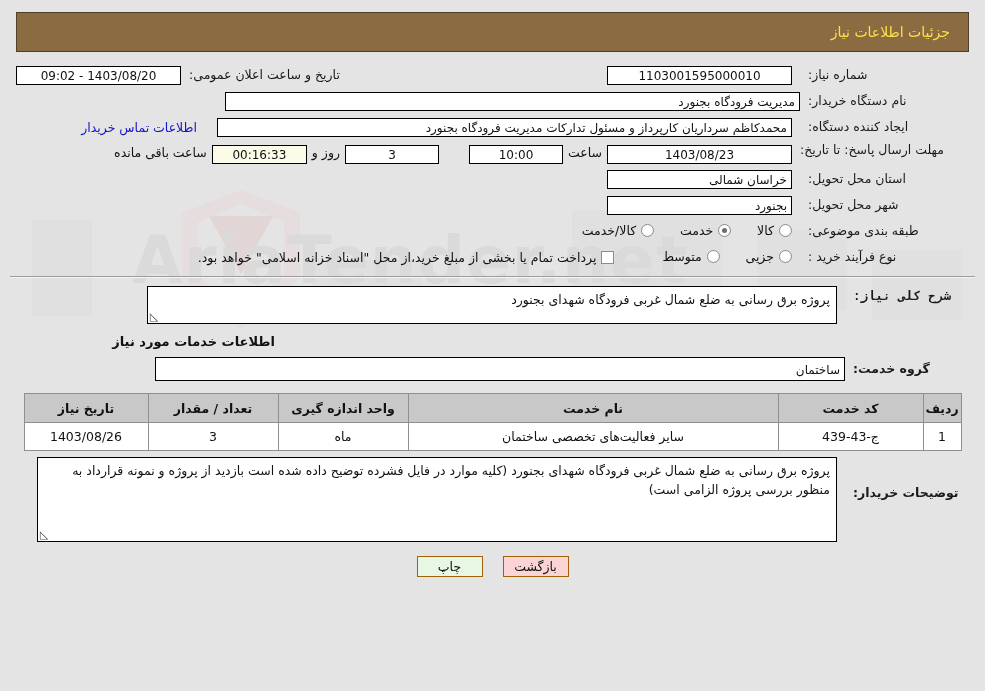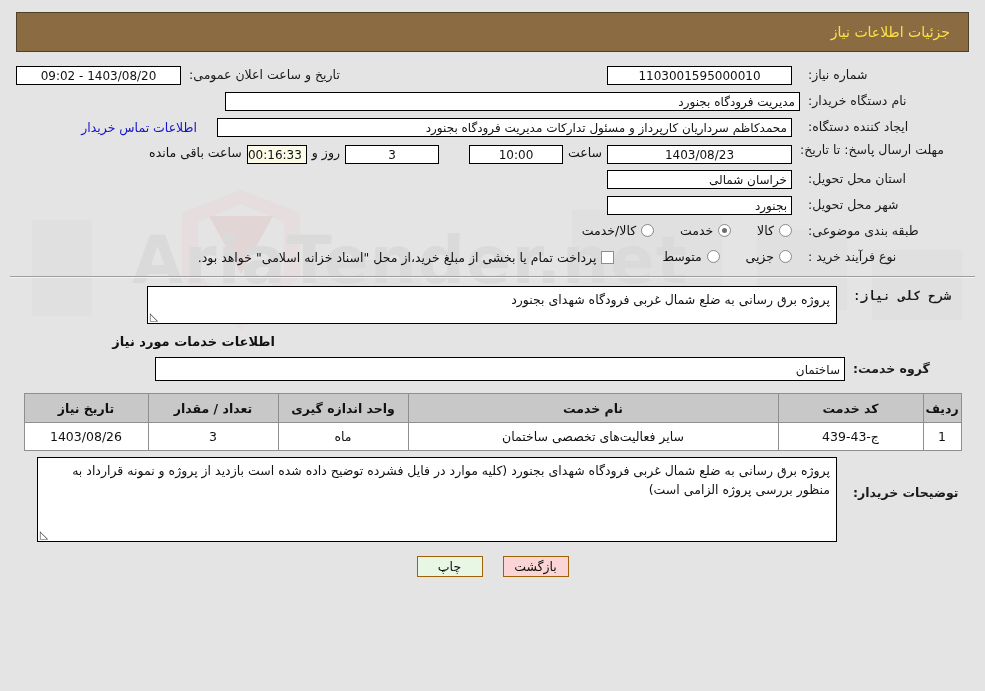--- a/index.html
+++ b/index.html
@@ -305,21 +305,21 @@
 
     <div class="row" style="align-items:flex-start;">
       <div style="width:175px; text-align:left; padding-left:8px; line-height:1.3;">
         <span class="lbl" style="white-space:normal; display:inline-block; width:100%;">مهلت ارسال پاسخ: تا تاریخ:</span>
       </div>
       <div class="fld" style="width:185px; margin-top:3px;">1403/08/23</div>
       <span class="inline-txt" style="margin-top:3px;">ساعت</span>
       <div class="fld" style="width:94px; margin-top:3px;">10:00</div>
       <div class="fld" style="width:94px; margin-top:3px; margin-right:30px;">3</div>
       <span class="inline-txt" style="margin-top:3px;">روز و</span>
-      <div class="fld cream" style="width:60px; margin-top:3px;">00:16:33</div>
+      <div class="fld cream" style="width:95px; margin-top:3px;">00:16:33</div>
       <span class="inline-txt" style="margin-top:3px;">ساعت باقی مانده</span>
     </div>
 
     <div class="row" style="margin-top:2px;">
       <div style="width:175px; text-align:left; padding-left:8px;">
         <span class="lbl">استان محل تحویل:</span>
       </div>
       <div class="fld rtl-right" style="width:185px;">خراسان شمالی</div>
     </div>
 

